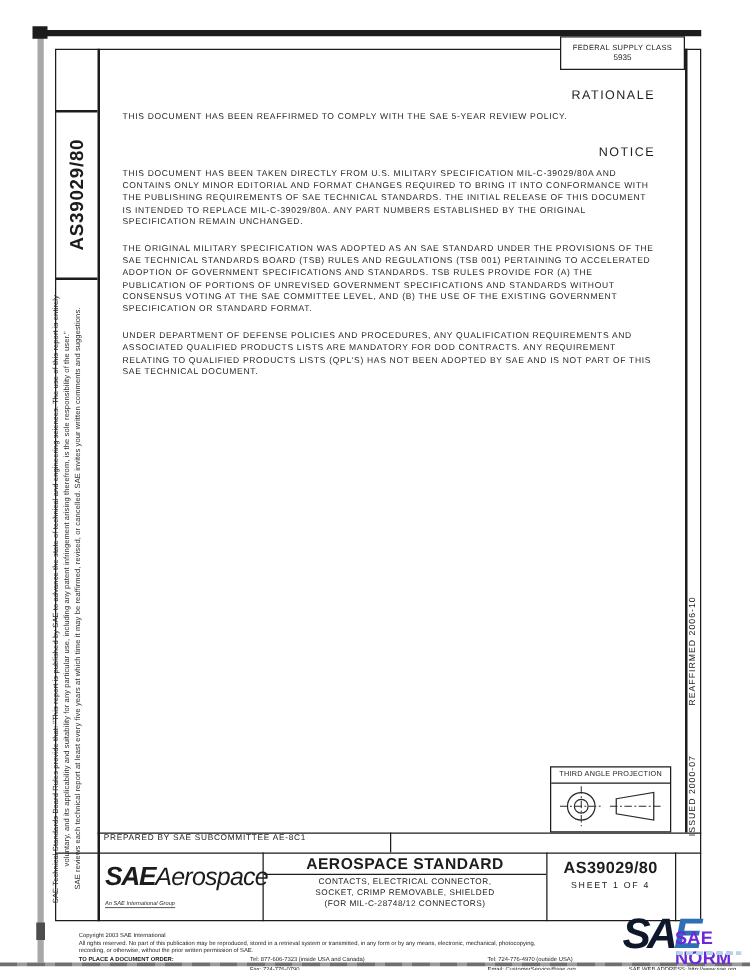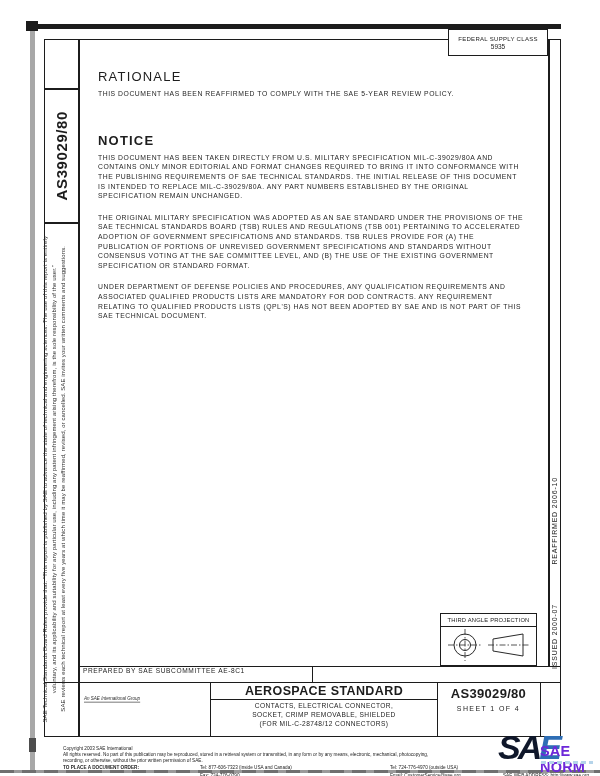--- a/index.html
+++ b/index.html
@@ -10,23 +10,23 @@
   }
   .line{position:absolute;background:#1c1c1c;}
   .vwrap{position:absolute;display:flex;align-items:center;justify-content:center;}
   .vtext{writing-mode:vertical-rl;transform:rotate(180deg);white-space:nowrap;}
   .frame{position:absolute;left:44px;top:39px;width:517px;height:698px;border:1.6px solid #1c1c1c;box-sizing:border-box;}
   .fsc-box{position:absolute;left:448px;top:29px;width:100px;height:27px;border:1.2px solid #1c1c1c;box-sizing:border-box;background:#fff;
            display:flex;flex-direction:column;align-items:center;justify-content:center;text-align:center;}
   .fsc-box .t1{font-size:6px;letter-spacing:0.3px;}
   .fsc-box .t2{font-size:6.5px;margin-top:1px;}
   .content{position:absolute;left:98px;top:72px;width:426px;font-size:6.8px;letter-spacing:0.55px;line-height:9.6px;color:#1e1e1e;}
-  .content .hd{text-align:left;letter-spacing:1.2px;font-size:13px;}
+  .content .hd{text-align:right;letter-spacing:1.2px;font-size:10px;}
   .content .para{margin-top:12px;text-align:left;}
-  .content .hd2{margin-top:38px;font-weight:bold;}
+  .content .hd2{margin-top:20px;}
   .content .first{margin-top:7px;}
   .proj-box{position:absolute;left:440px;top:613px;width:97px;height:53px;border:1.3px solid #1c1c1c;box-sizing:border-box;background:#fff;}
   .proj-box .lbl{height:12px;border-bottom:1.1px solid #1c1c1c;display:flex;align-items:center;justify-content:center;font-size:5.8px;letter-spacing:0.2px;}
   .tb-heading{position:absolute;left:211px;top:682px;width:226px;height:17px;display:flex;align-items:center;justify-content:center;
               font-weight:bold;font-size:12.5px;letter-spacing:0.4px;text-align:center;}
   .tb-title{position:absolute;left:211px;top:701px;width:226px;text-align:center;font-size:6.6px;line-height:9px;letter-spacing:0.4px;}
   .tb-num{position:absolute;left:437px;top:686px;width:103px;text-align:center;}
   .tb-num .n{font-weight:bold;font-size:13px;letter-spacing:0.3px;}
   .tb-num .s{font-size:7px;letter-spacing:1.4px;margin-top:4px;}
   .logo{position:absolute;left:84px;top:690px;width:124px;}
@@ -116,20 +116,23 @@
 <div class="line" style="left:312px;top:666px;width:1.2px;height:16px;"></div>
 <div class="prep">PREPARED BY SAE SUBCOMMITTEE AE-8C1</div>
 
 <div class="line" style="left:44px;top:682px;width:517px;height:1.4px;"></div>
 <div class="line" style="left:210px;top:682px;width:1.3px;height:55px;"></div>
 <div class="line" style="left:437px;top:682px;width:1.3px;height:55px;"></div>
 <div class="line" style="left:540px;top:682px;width:1.3px;height:55px;"></div>
 <div class="line" style="left:211px;top:699px;width:226px;height:1.1px;"></div>
 
 <div class="logo">
+  <div>
+    <span class="sae">SAE</span><span class="aero">Aerospace</span>
+  </div>
   <div style="margin-top:-2px;">
     <span class="tag">An SAE International Group</span>
   </div>
 </div>
 
 <div class="tb-heading">AEROSPACE STANDARD</div>
 <div class="tb-title">
   <div>CONTACTS, ELECTRICAL CONNECTOR,</div>
   <div>SOCKET, CRIMP REMOVABLE, SHIELDED</div>
   <div>(FOR MIL-C-28748/12 CONNECTORS)</div>

